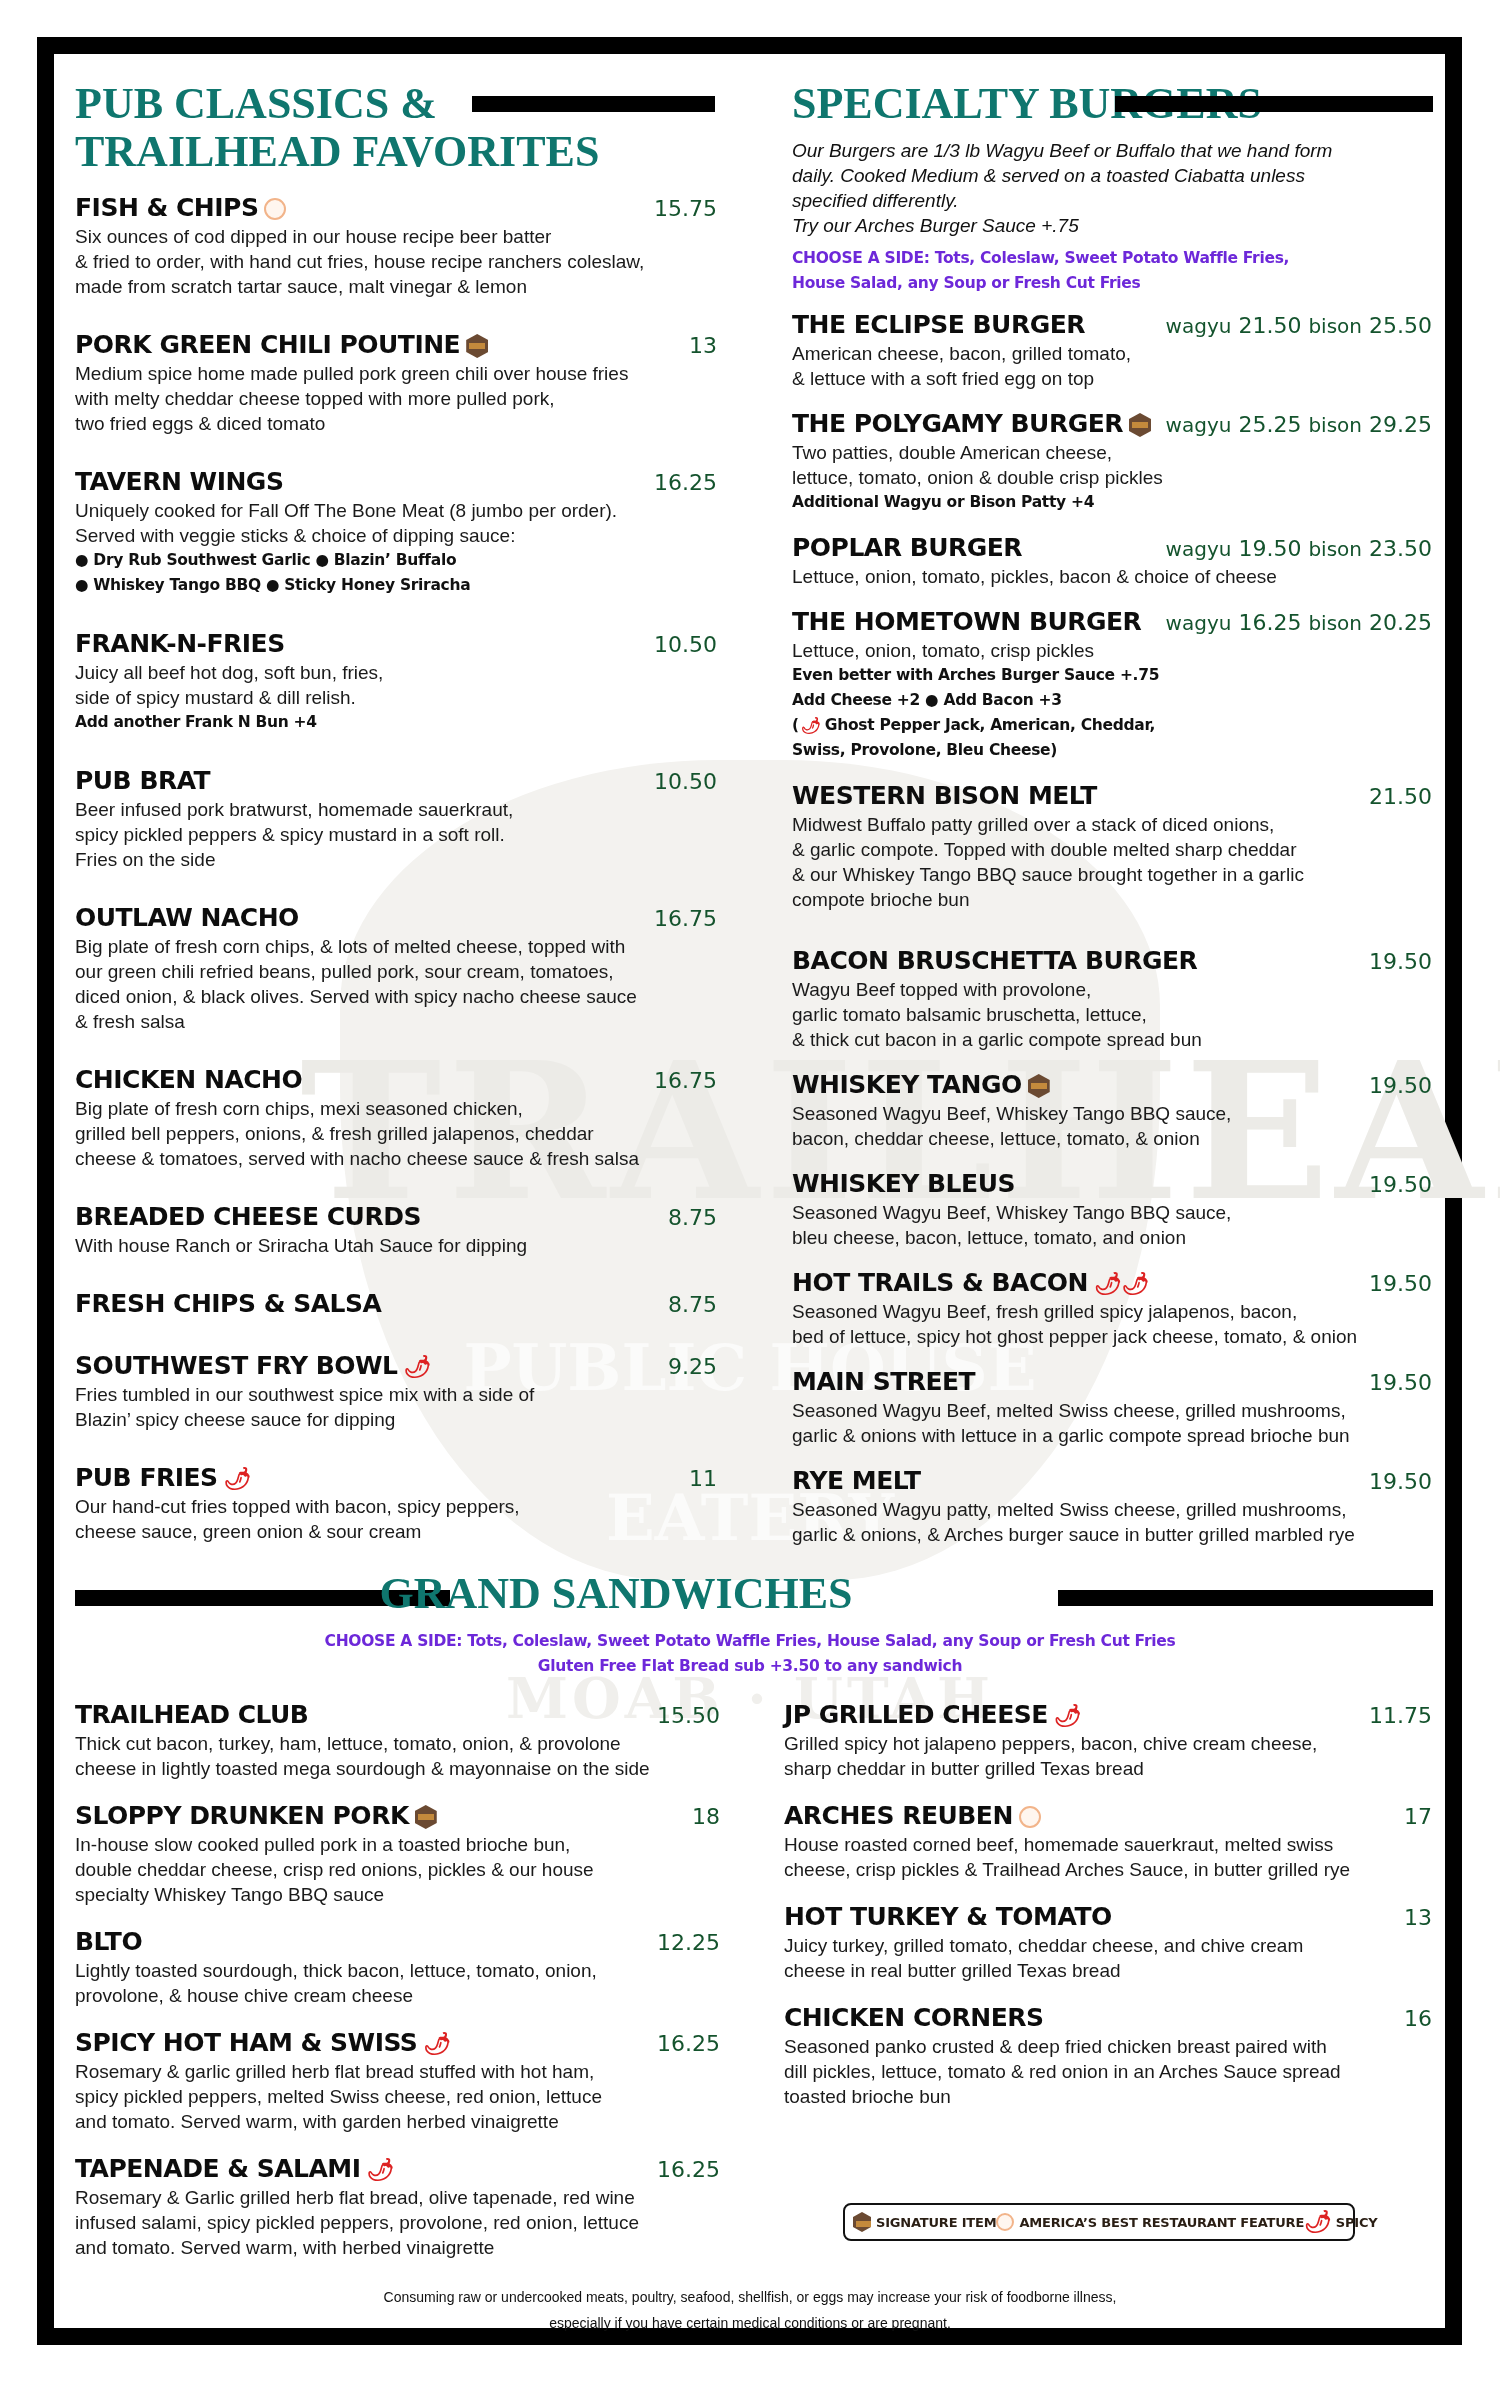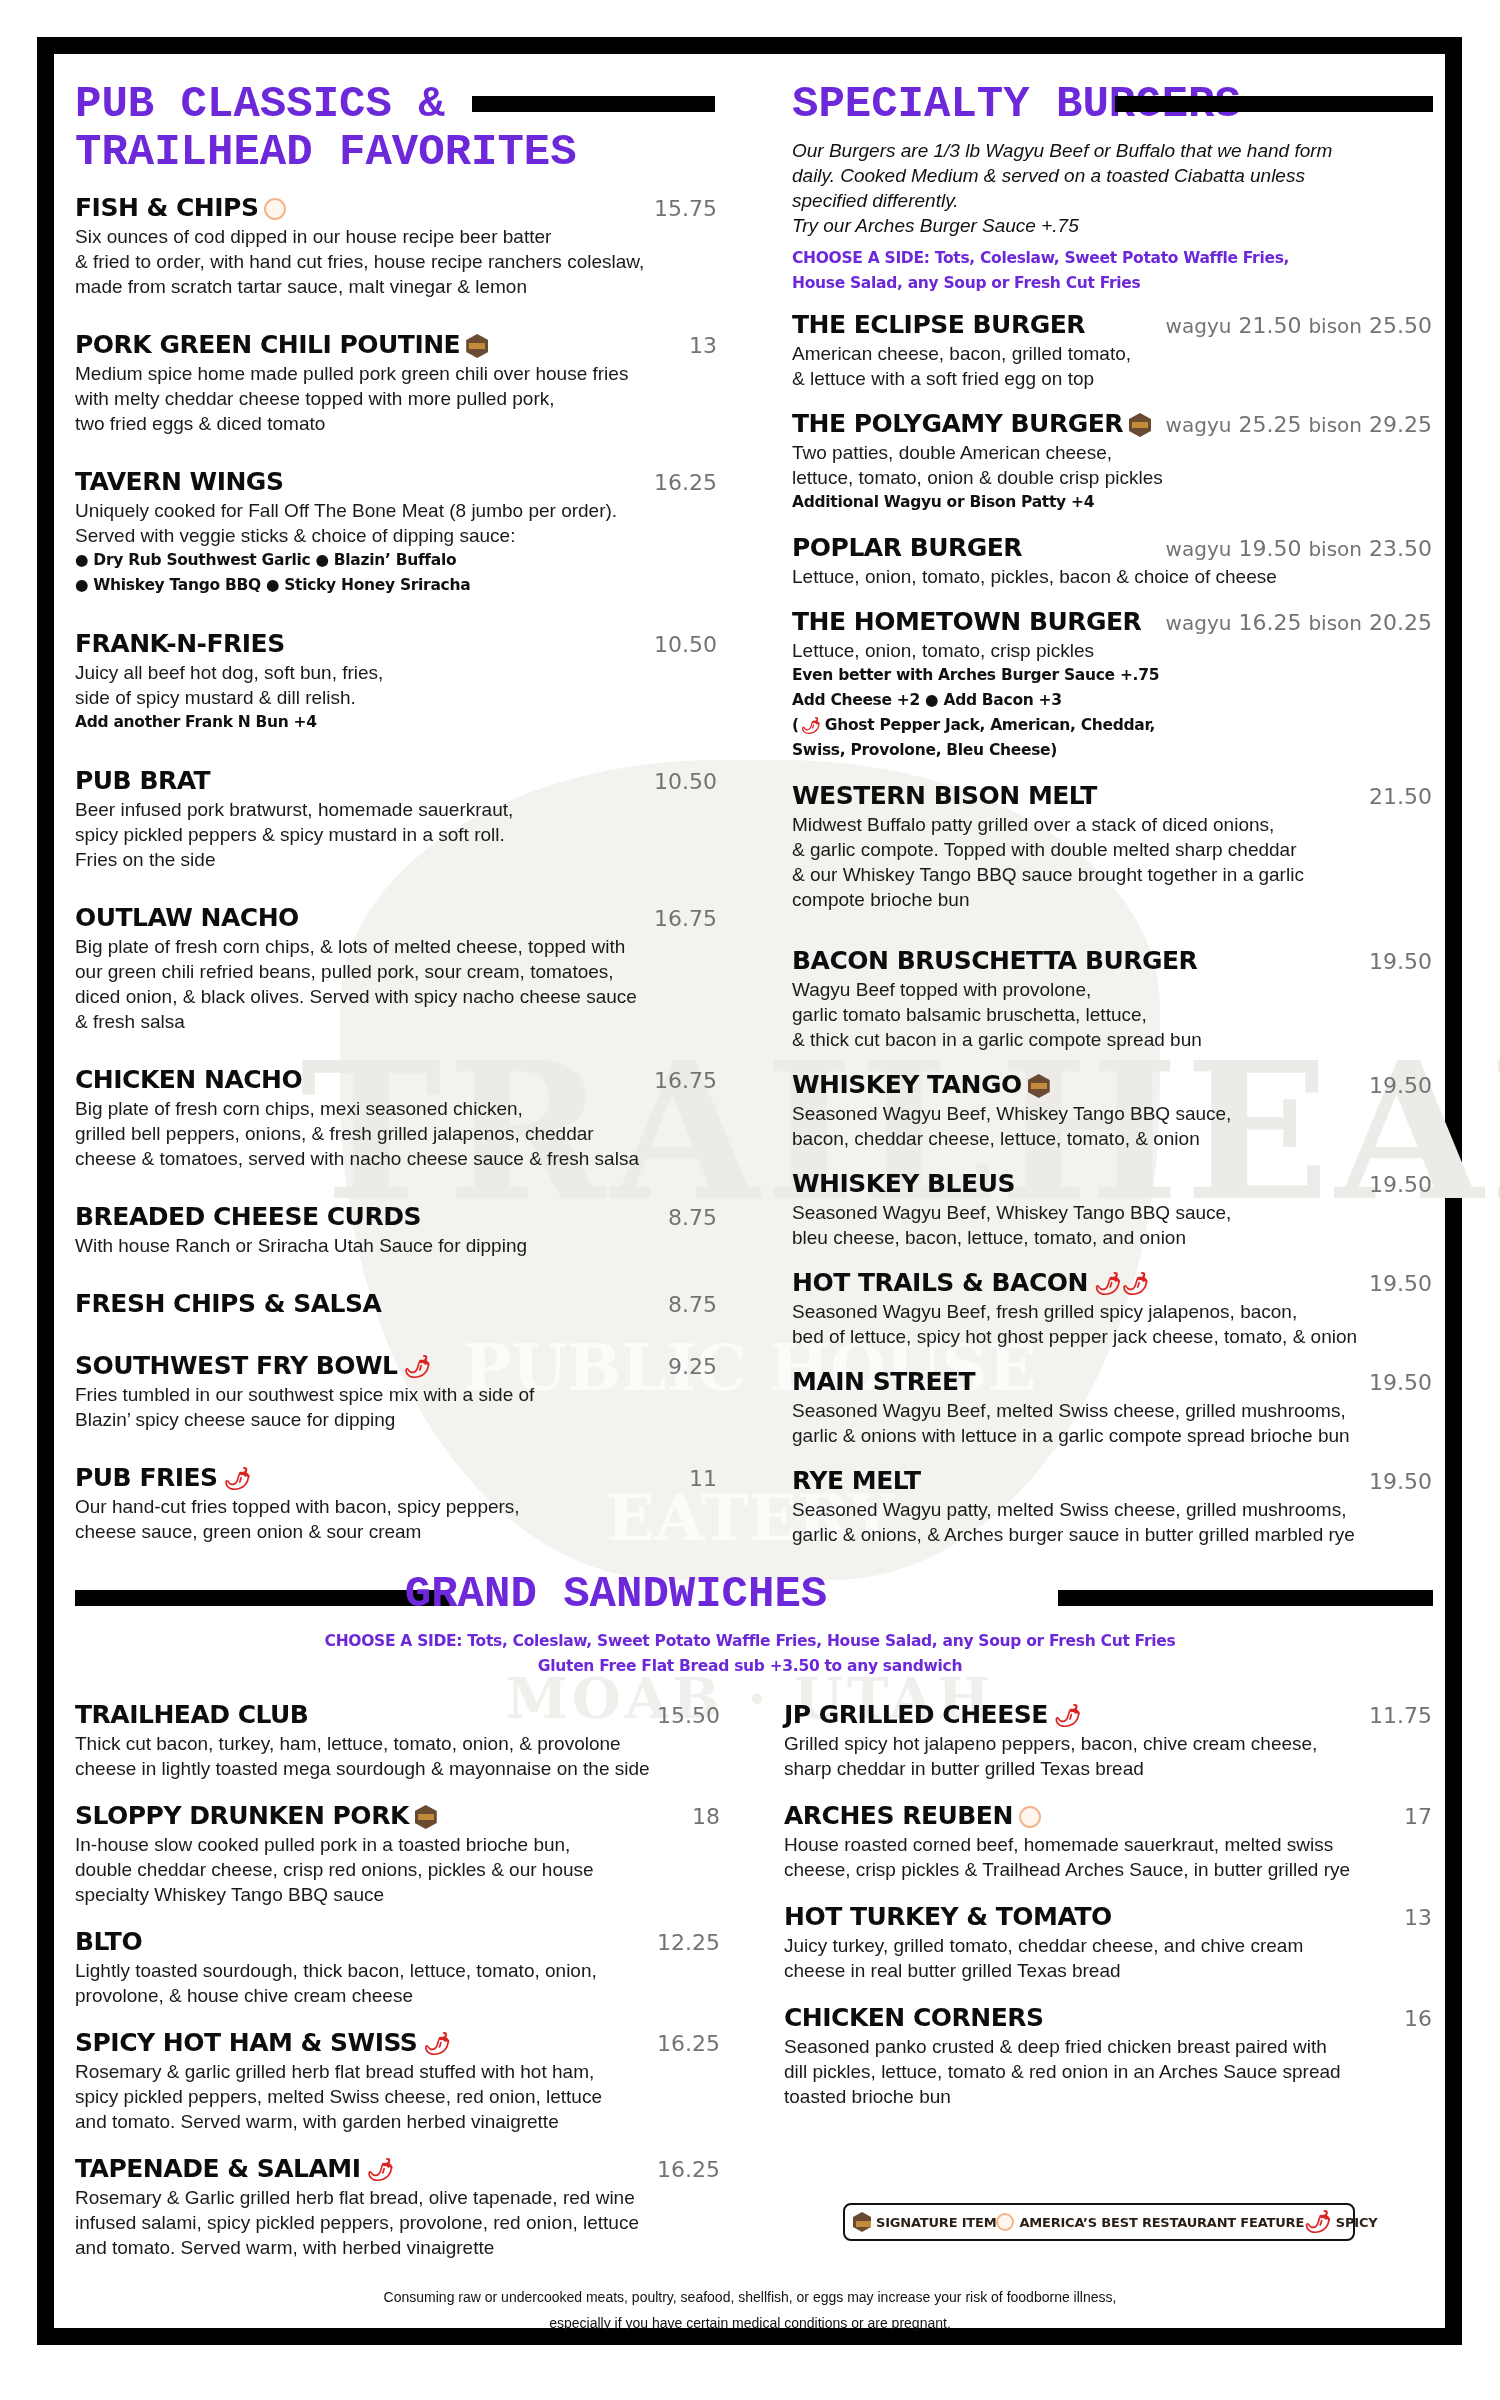--- a/index.html
+++ b/index.html
@@ -6,28 +6,28 @@
   body { width:1500px; height:2400px; position:relative; overflow:hidden; font-family:"DejaVu Sans", sans-serif; color:#111; }
   .frame { position:absolute; left:37px; top:37px; width:1425px; height:2308px; box-sizing:border-box; border:17px solid #000; background:#fff; }
   .watermark { position:absolute; left:300px; top:720px; width:900px; height:900px; pointer-events:none; }
   .wm-shield { position:absolute; left:40px; top:40px; width:820px; height:820px; border-radius:46% 46% 40% 40% / 30% 30% 60% 60%; background:#f3f2ef; }
   .wm-text { position:absolute; width:100%; text-align:center; font-family:"DejaVu Serif", serif; font-weight:bold; color:#ffffff; }
   .wm-trail { top:300px; font-size:190px; letter-spacing:6px; color:#ecebe7; }
   .wm-public { top:610px; font-size:64px; color:#fbfbfa; }
   .wm-eatery { top:760px; font-size:64px; color:#fbfbfa; }
   .wm-moab { position:absolute; left:0; width:100%; text-align:center; top:1665px; font-family:"DejaVu Serif", serif; font-weight:bold; font-size:56px; color:#f0efec; letter-spacing:4px; }
 
-  .section-title { position:absolute; font-family:Liberation Mono, monospace; font-weight:bold; color:#6d28d9; font-size:44px; line-height:48px; letter-spacing:0px; }
+  .section-title { position:absolute; font-family:Liberation Serif, serif; font-weight:bold; color:#0f766e; font-size:44px; line-height:48px; letter-spacing:0px; }
   .bar { position:absolute; height:16px; background:#000; }
 
   .col { position:absolute; }
   .item { position:relative; margin-bottom:22px; }
   .item-head { display:flex; justify-content:space-between; align-items:baseline; }
   .item-name { font-family:"DejaVu Sans", sans-serif; font-weight:bold; font-size:25px; line-height:30px; letter-spacing:-0.5px; color:#0d0d0d; white-space:nowrap; }
-  .item-price { font-size:22px; line-height:30px; color:#737373; white-space:nowrap; }
+  .item-price { font-size:22px; line-height:30px; color:#14532d; white-space:nowrap; }
   .item-price .lbl { font-size:20px; }
   .desc { font-family:"Liberation Sans", sans-serif; font-size:19px; line-height:25px; color:#1a1a1a; white-space:pre-line; }
   .note { font-family:"DejaVu Sans", sans-serif; font-weight:bold; font-size:15.5px; line-height:25px; color:#111; white-space:pre-line; letter-spacing:-0.3px; }
   .intro { font-family:"Liberation Sans", sans-serif; font-style:italic; font-size:19px; line-height:25px; color:#111; white-space:pre-line; }
   .choose { font-family:"DejaVu Sans", sans-serif; font-weight:bold; font-size:15.5px; line-height:25px; color:#6d28d9; white-space:pre-line; letter-spacing:-0.3px; }
 
   .icon { display:inline-block; vertical-align:middle; margin-left:6px; }
   .sig-icon { width:22px; height:24px; background:#6b4a32; clip-path:polygon(50% 0,100% 25%,100% 75%,50% 100%,0 75%,0 25%); position:relative; }
   .sig-icon::after { content:""; position:absolute; left:3px; top:9px; width:16px; height:6px; background:#c48a3c; }
   .abr-icon { width:22px; height:22px; border-radius:50%; border:2px solid #f2b48a; box-sizing:border-box; background:#fff6ef; }

